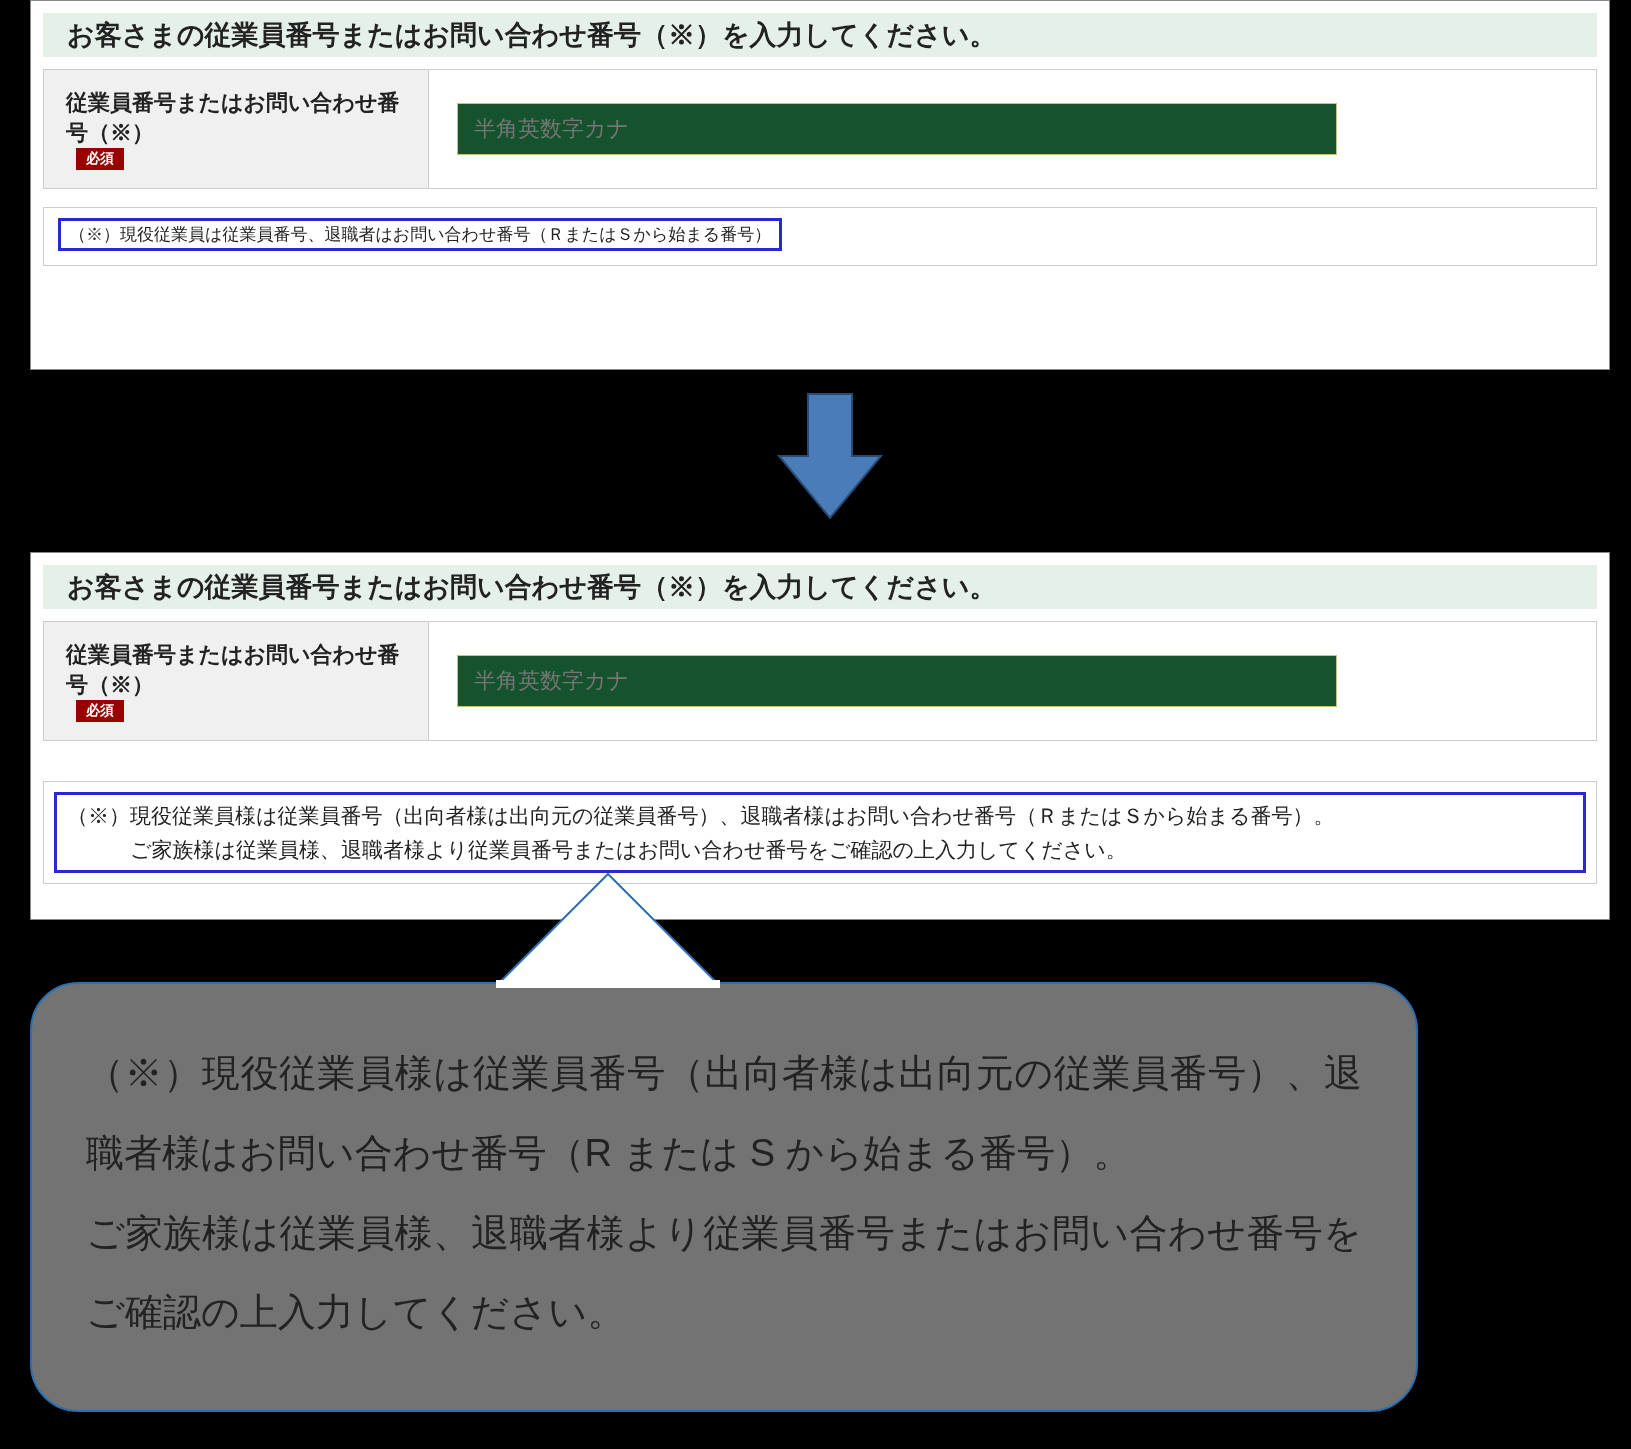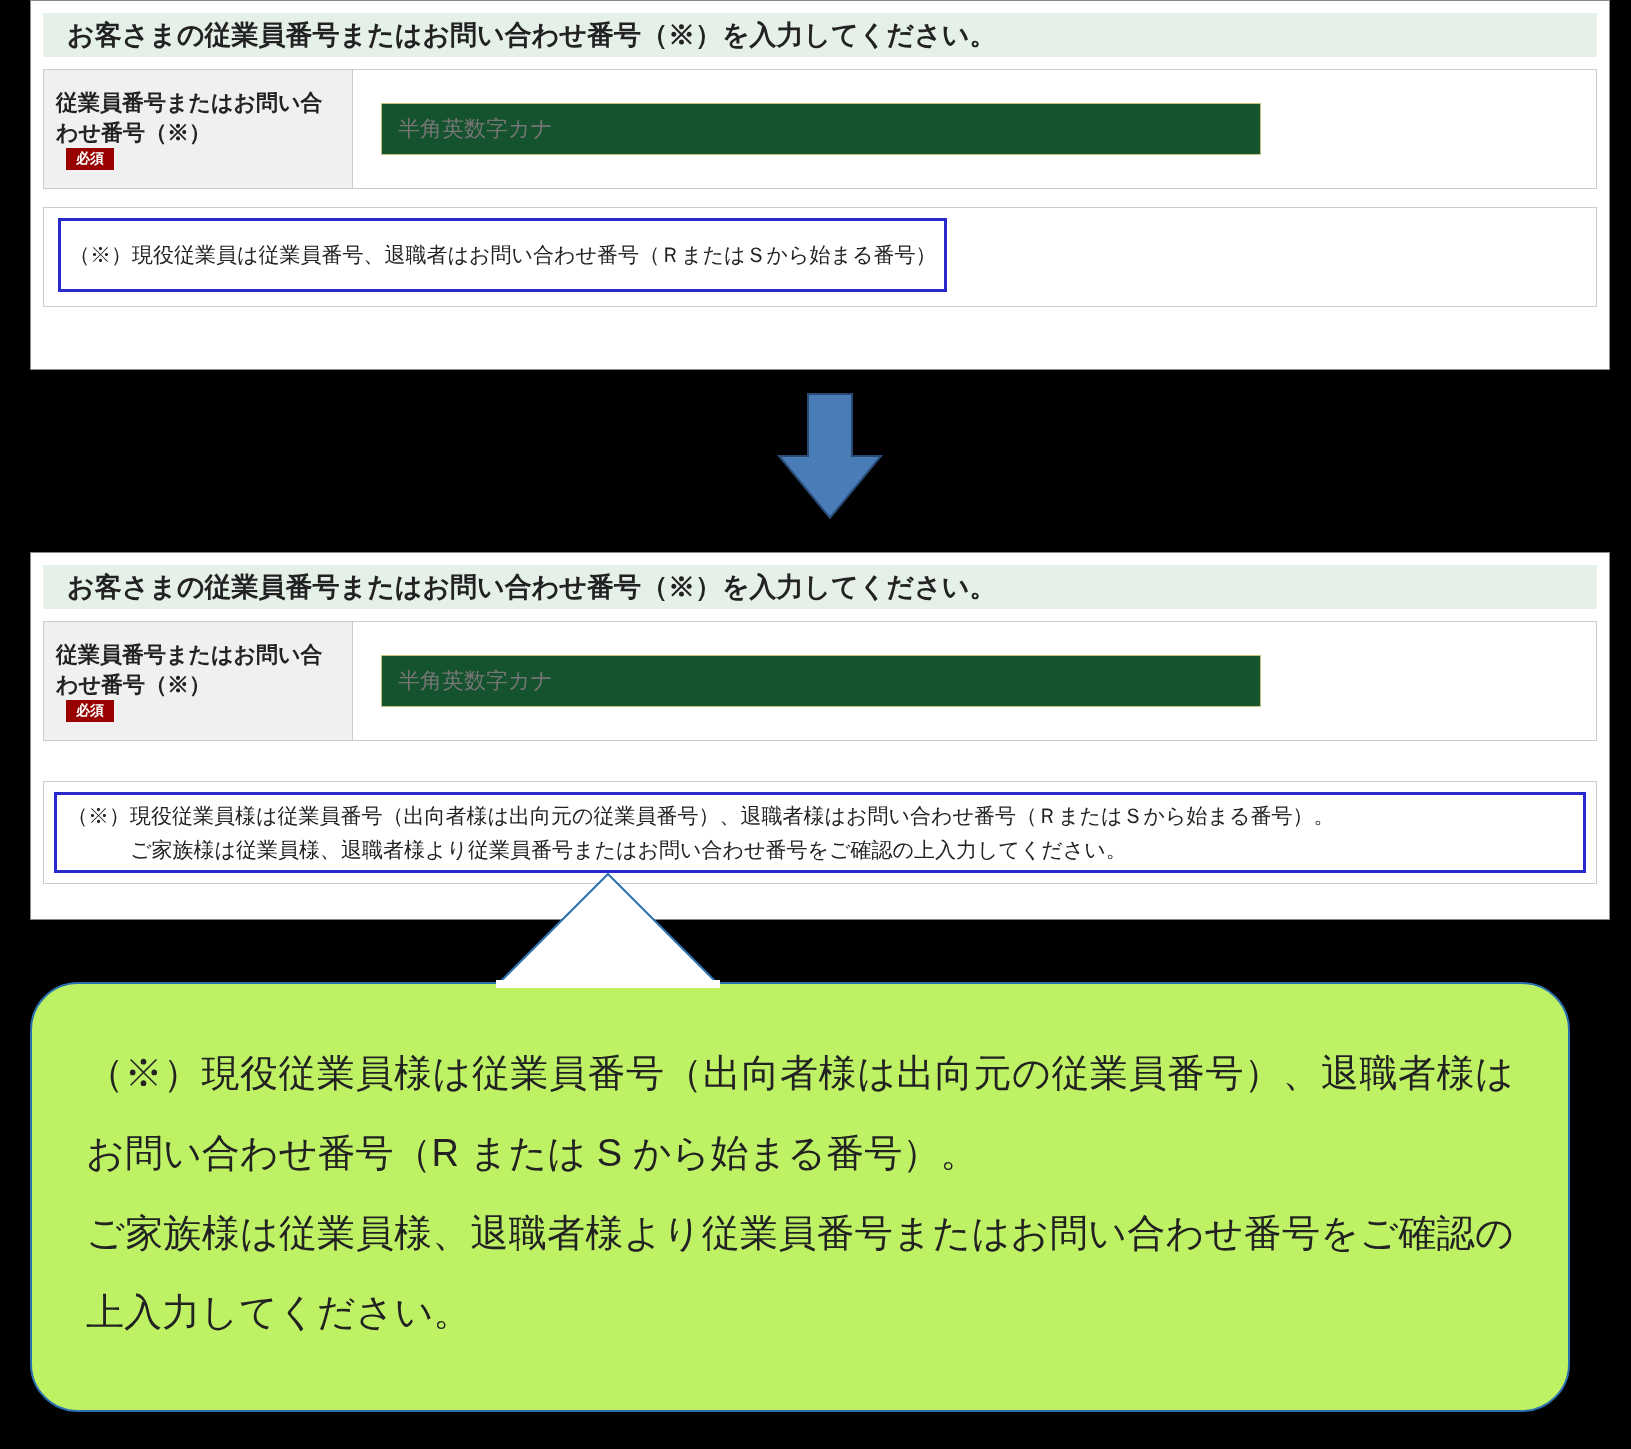--- a/index.html
+++ b/index.html
@@ -29,22 +29,22 @@
       color: #222;
     }
     .form-row {
       display: flex;
       border: 1px solid #ccc;
       margin: 10px 12px;
       align-items: stretch;
     }
     .form-label-cell {
       background: #f0f0f0;
-      padding: 18px 12px;
-      width: 309px;
+      padding: 18px 22px;
+      width: 385px;
       border-right: 1px solid #ccc;
       display: flex;
       flex-wrap: wrap;
       align-items: center;
       font-size: 22px;
       font-weight: bold;
       color: #222;
     }
     .required-badge {
       display: inline-block;
@@ -72,22 +72,22 @@
     }
     .note-box {
       margin: 18px 12px 10px;
       border: 1px solid #ccc;
       padding: 10px 14px;
       position: relative;
     }
     .note-highlight {
       display: inline-block;
       border: 3px solid #2a2acc;
-      padding: 20px 8px;
-      font-size: 21px;
+      padding: 2px 8px;
+      font-size: 17px;
       color: #222;
       margin-bottom: 4px;
     }
     .note-warning {
       color: #c00;
       font-size: 21px;
       font-weight: bold;
       padding: 4px 6px 0 24px;
       line-height: 1.5;
       position: relative;
@@ -137,25 +137,25 @@
     }
     .callout-pointer-shape {
       fill: #fff;
       stroke: #2a6fb0;
       stroke-width: 2;
     }
     .callout-box {
       position: absolute;
       left: 0;
       top: 110px;
-      width: 1540px;
+      width: 1388px;
       height: 430px;
       border: 2px solid #2a6fb0;
       border-radius: 48px;
-      background: #bef264;
+      background: #737373;
       padding: 50px 54px;
     }
     .callout-text {
       font-size: 38px;
       color: #222;
       line-height: 2.1;
       text-align: justify;
     }
   </style>
 </head>

